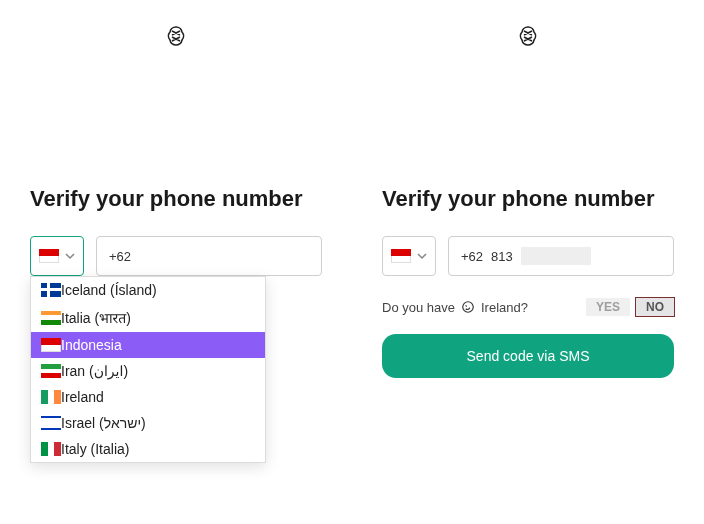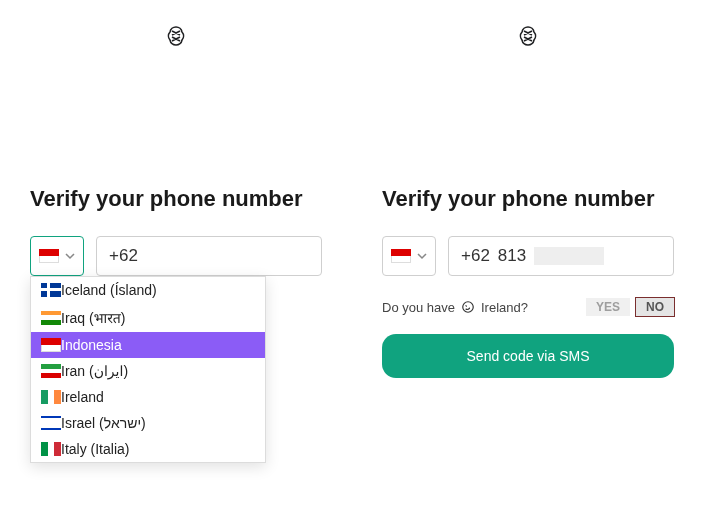--- a/index.html
+++ b/index.html
@@ -9,21 +9,21 @@
 .logo-row { display:flex; justify-content:center; padding-top:24px; }
 .logo { width:24px; height:24px; color:#202123; }
 .title { font-size:22px; font-weight:700; color:#1a1a1a; margin-top:138px; }
 .phone-row { display:flex; gap:12px; margin-top:24px; }
 .cc-btn { display:flex; align-items:center; gap:6px; border:1px solid #10a37f; border-radius:4px; padding:6px 8px; background:#fff; height:40px; }
 .cc-btn.plain { border-color:#cfcfcf; }
 .flag-id { width:20px; height:14px; display:flex; flex-direction:column; }
 .flag-id .t { background:#d00; flex:1; }
 .flag-id .b { background:#fff; flex:1; border:1px solid #ddd; border-top:none; }
 .chevd { width:10px; height:10px; color:#888; }
-.phone-input { flex:1; border:1px solid #cfcfcf; border-radius:4px; height:40px; padding:0 12px; display:flex; align-items:center; font-size:17px; color:#333; gap:8px; }
+.phone-input { flex:1; border:1px solid #cfcfcf; border-radius:4px; height:40px; padding:0 12px; display:flex; align-items:center; font-size:13px; color:#333; gap:8px; }
 .phone-input .dial { color:#333; }
 .phone-input .masked { width:70px; height:18px; background:#eeeeee; }
 .dropdown { position:absolute; left:30px; top:276px; width:236px; background:#fff; border:1px solid #dcdcdc; box-shadow:0 4px 14px rgba(0,0,0,0.12); max-height:234px; overflow:hidden; }
 .dd-scroll { height:100%; overflow-y:auto; }
 .dd-item { display:flex; align-items:center; padding:5px 10px; font-size:14px; color:#222; cursor:pointer; }
 .dd-item.sel { background:#8b5cf6; color:#fff; }
 .dd-flag { width:20px; height:14px; background:#ccc; display:flex; flex-direction:column; position:relative; overflow:hidden; }
 .dd-scroll::-webkit-scrollbar { width:10px; }
 .dd-scroll::-webkit-scrollbar-track { background:#f1f1f1; }
 .dd-scroll::-webkit-scrollbar-thumb { background:#bfbfbf; border-radius:3px; }
@@ -79,21 +79,21 @@
               <div class="c"></div>
             </div>
             <span>Iceland (Ísland)</span>
           </div>
           <div class="dd-item">
             <div class="dd-flag f-in">
               <div class="a"></div>
               <div class="b"></div>
               <div class="c"></div>
             </div>
-            <span>Iraq (भारत)</span>
+            <span>Italia (भारत)</span>
           </div>
           <div class="dd-item sel">
             <div class="dd-flag f-id">
               <div class="a"></div>
               <div class="b"></div>
               <div class="c"></div>
             </div>
             <span>Indonesia</span>
           </div>
           <div class="dd-item">

